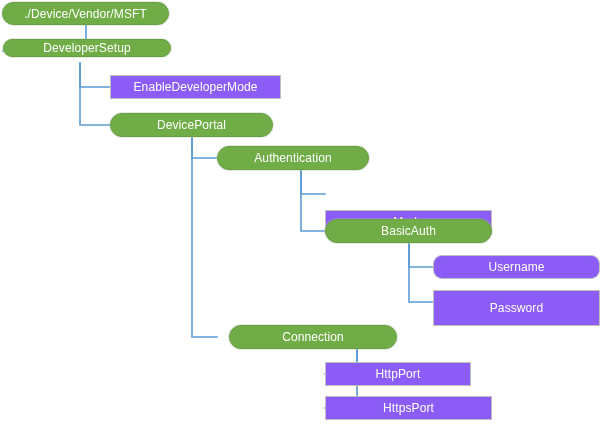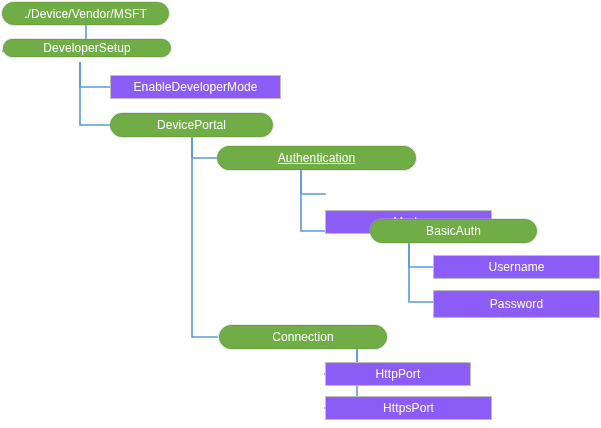--- a/index.html
+++ b/index.html
@@ -88,36 +88,36 @@
       </div>
       <div class="node shape-pill align-left" style="left: 3px; top: 39px; width: 168px; height: 18px;">
         <span class="node-label">DeveloperSetup</span>
       </div>
       <div class="node shape-rect align-left" style="left: 110px; top: 75px; width: 171px; height: 24px;">
         <span class="node-label">EnableDeveloperMode</span>
       </div>
       <div class="node shape-pill align-left" style="left: 110px; top: 113px; width: 163px; height: 24px;">
         <span class="node-label">DevicePortal</span>
       </div>
-      <div class="node shape-pill align-left" style="left: 217px; top: 146px; width: 199px; height: 24px; text-decoration: underline;">
+      <div class="node shape-pill align-left" style="left: 217px; top: 146px; width: 152px; height: 24px;">
         <span class="node-label">Authentication</span>
       </div>
       <div class="node shape-rect align-left" style="left: 325px; top: 182px; width: 167px; height: 24px; margin-top: 28px;">
         <span class="node-label">Mode</span>
       </div>
-      <div class="node shape-pill align-left" style="left: 325px; top: 219px; width: 167px; height: 24px; margin-left: 45px;">
+      <div class="node shape-pill align-left" style="left: 325px; top: 219px; width: 167px; height: 24px;">
         <span class="node-label">BasicAuth</span>
       </div>
-      <div class="node shape-rect align-left" style="left: 433px; top: 255px; width: 167px; height: 24px;">
+      <div class="node shape-rect align-left" style="left: 433px; top: 255px; width: 167px; height: 24px; border-radius: 9px;">
         <span class="node-label">Username</span>
       </div>
-      <div class="node shape-rect align-left" style="left: 433px; top: 290px; width: 167px; height: 28px;">
+      <div class="node shape-rect align-left" style="left: 433px; top: 290px; width: 167px; height: 36px;">
         <span class="node-label">Password</span>
       </div>
-      <div class="node shape-pill align-left" style="left: 219px; top: 325px; width: 168px; height: 24px;">
+      <div class="node shape-pill align-left" style="left: 229px; top: 325px; width: 168px; height: 24px;">
         <span class="node-label">Connection</span>
       </div>
       <div class="node shape-rect align-left" style="left: 325px; top: 362px; width: 146px; height: 24px;">
         <span class="node-label">HttpPort</span>
       </div>
       <div class="node shape-rect align-left" style="left: 325px; top: 396px; width: 167px; height: 24px;">
         <span class="node-label">HttpsPort</span>
       </div>
     </div>
 

